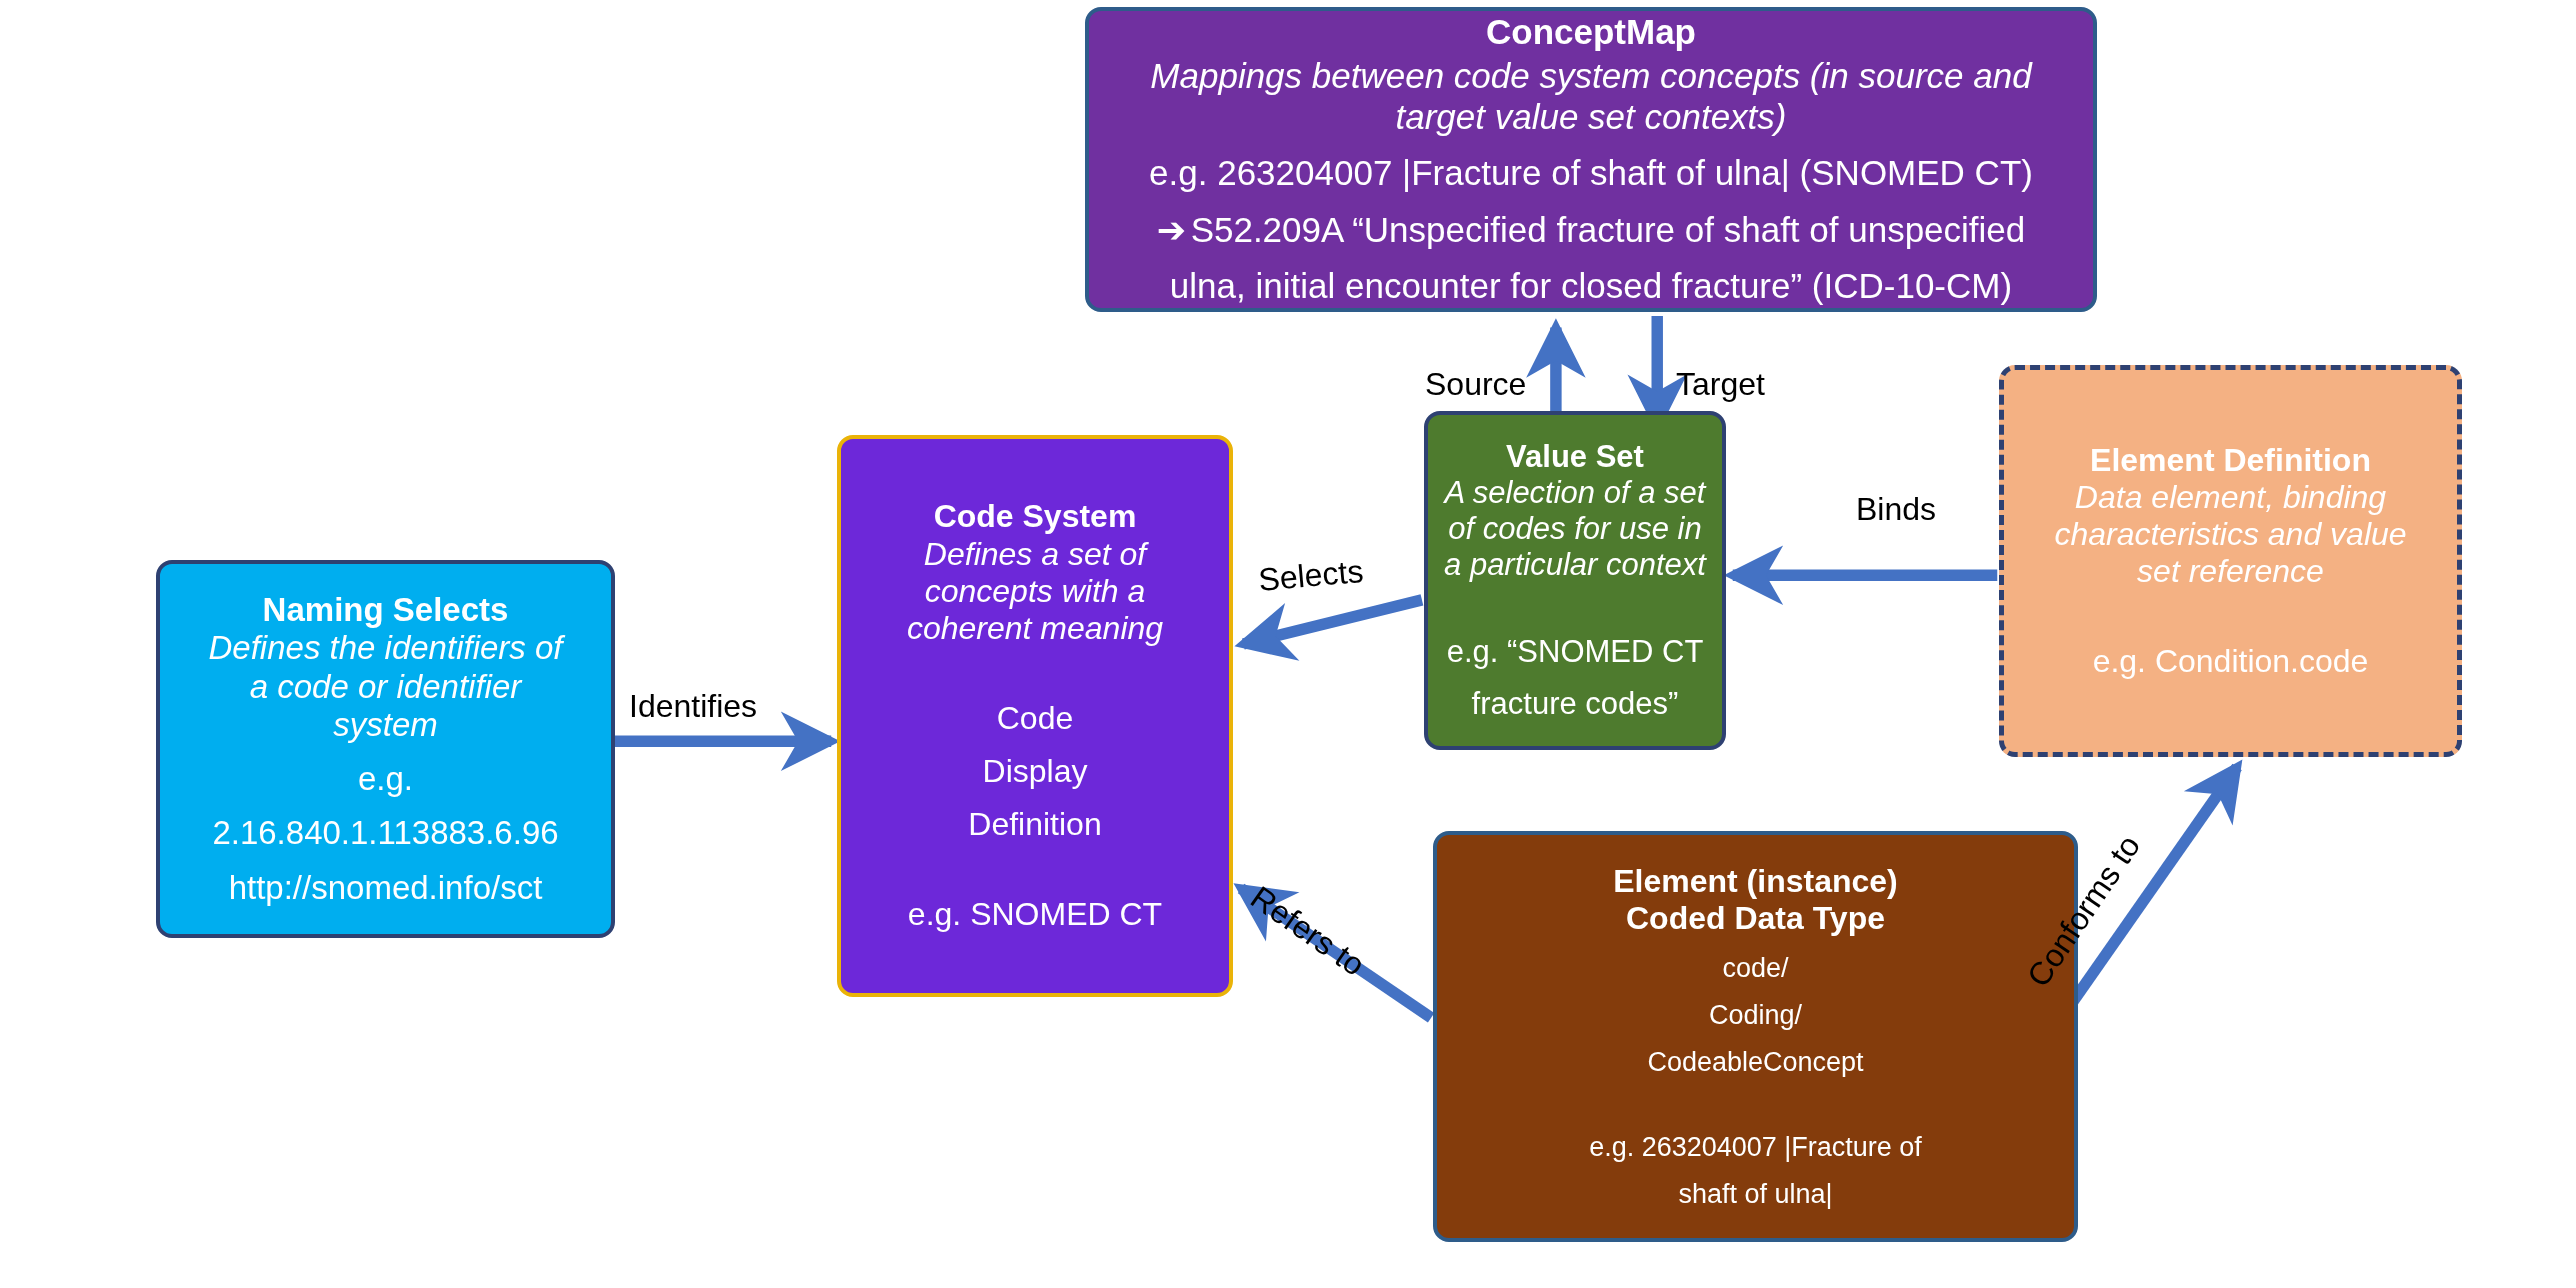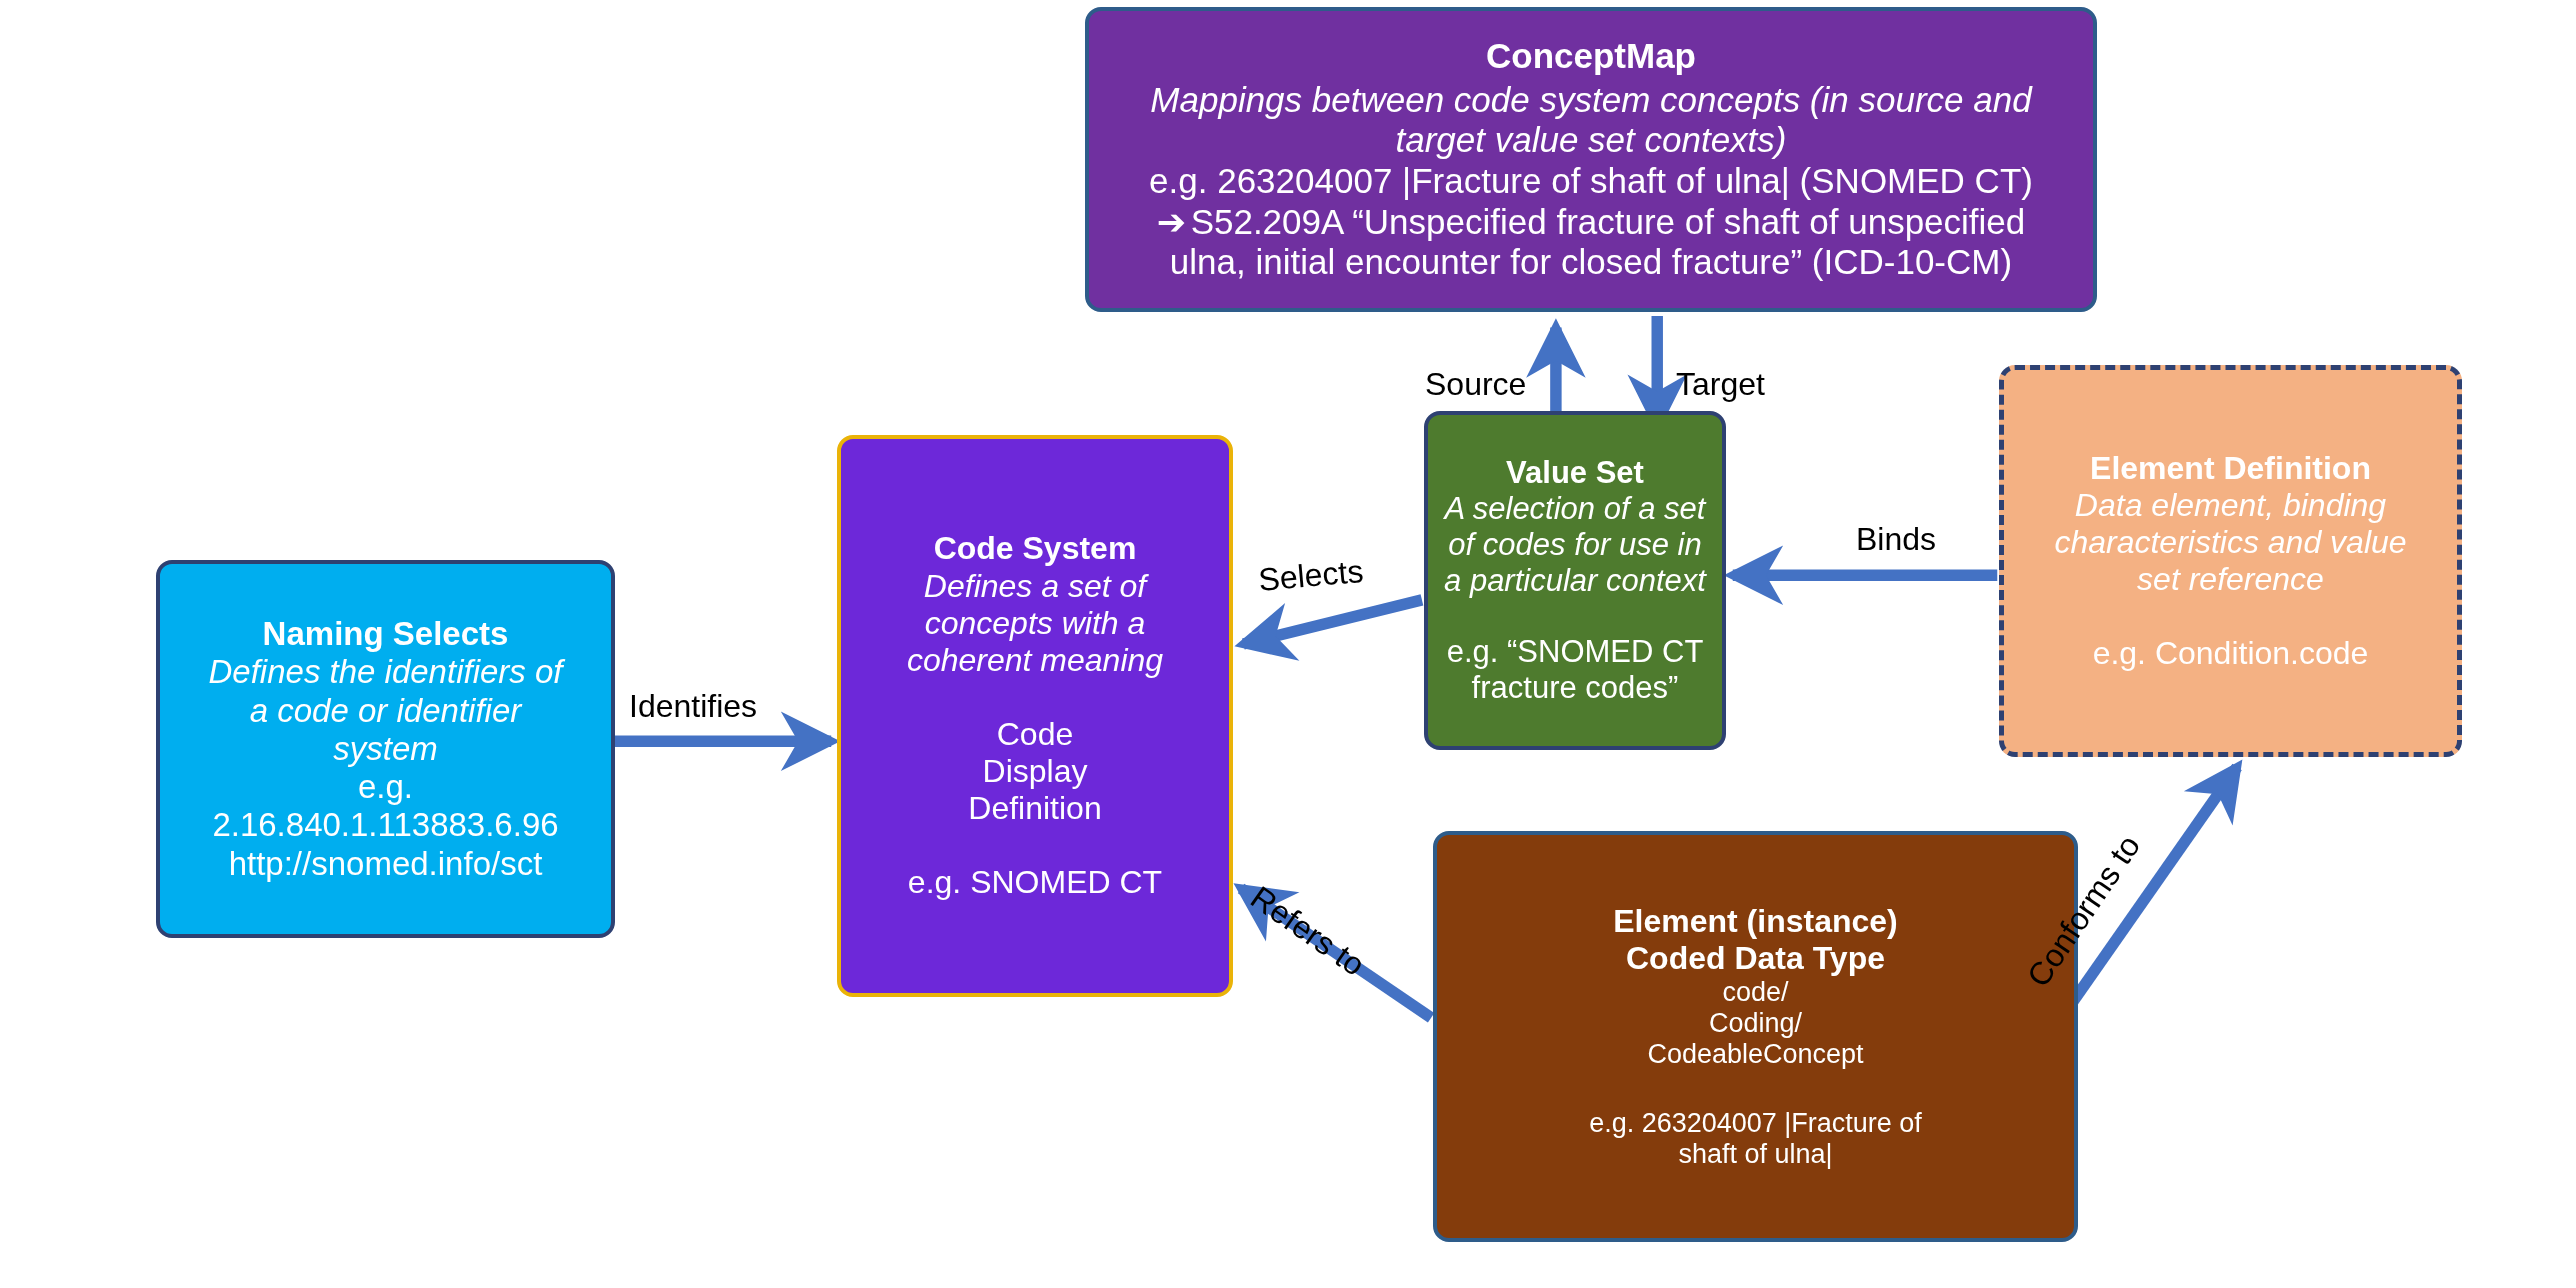--- a/index.html
+++ b/index.html
@@ -45,20 +45,21 @@
   }
   .node .title {
     font-weight: bold;
     font-style: normal;
   }
   .node .desc {
     font-style: italic;
   }
   .node .plain {
     font-style: normal;
+    margin-top: 16px;
   }
   .node .gap {
     display: block;
     width: 0.6px;
   }
 
   
   #node-conceptmap {
     left: 1085px;  top: 6.9px;
     width: 1012px; height: 305px;
@@ -128,21 +129,21 @@
   .edge-label {
     position: absolute;
     color: #000000;
     font-size: 32px;
     white-space: nowrap;
     font-family: "Liberation Sans", sans-serif;
   }
   #label-source   { left: 1425px; top: 366px; }
   #label-target   { left: 1676px; top: 366px; }
   #label-selects  { left: 1257px; top: 562px; transform: rotate(-5deg); transform-origin: left top; }
-  #label-binds    { left: 1856px; top: 521px; text-align: right; }
+  #label-binds    { left: 1856px; top: 491px; text-align: right; }
   #label-identify { left: 629px; top: 688px; text-align: right; }
   #label-refersto { left: 1265px; top: 879px; transform: rotate(35deg); transform-origin: left top; }
   #label-conforms { left: 2020px; top: 973px; transform: rotate(-56deg); transform-origin: left top; }
 
   .arrow-glyph {
     display: inline-block;
     margin-right: 4.6px;
   }
 </style>
 </head>

